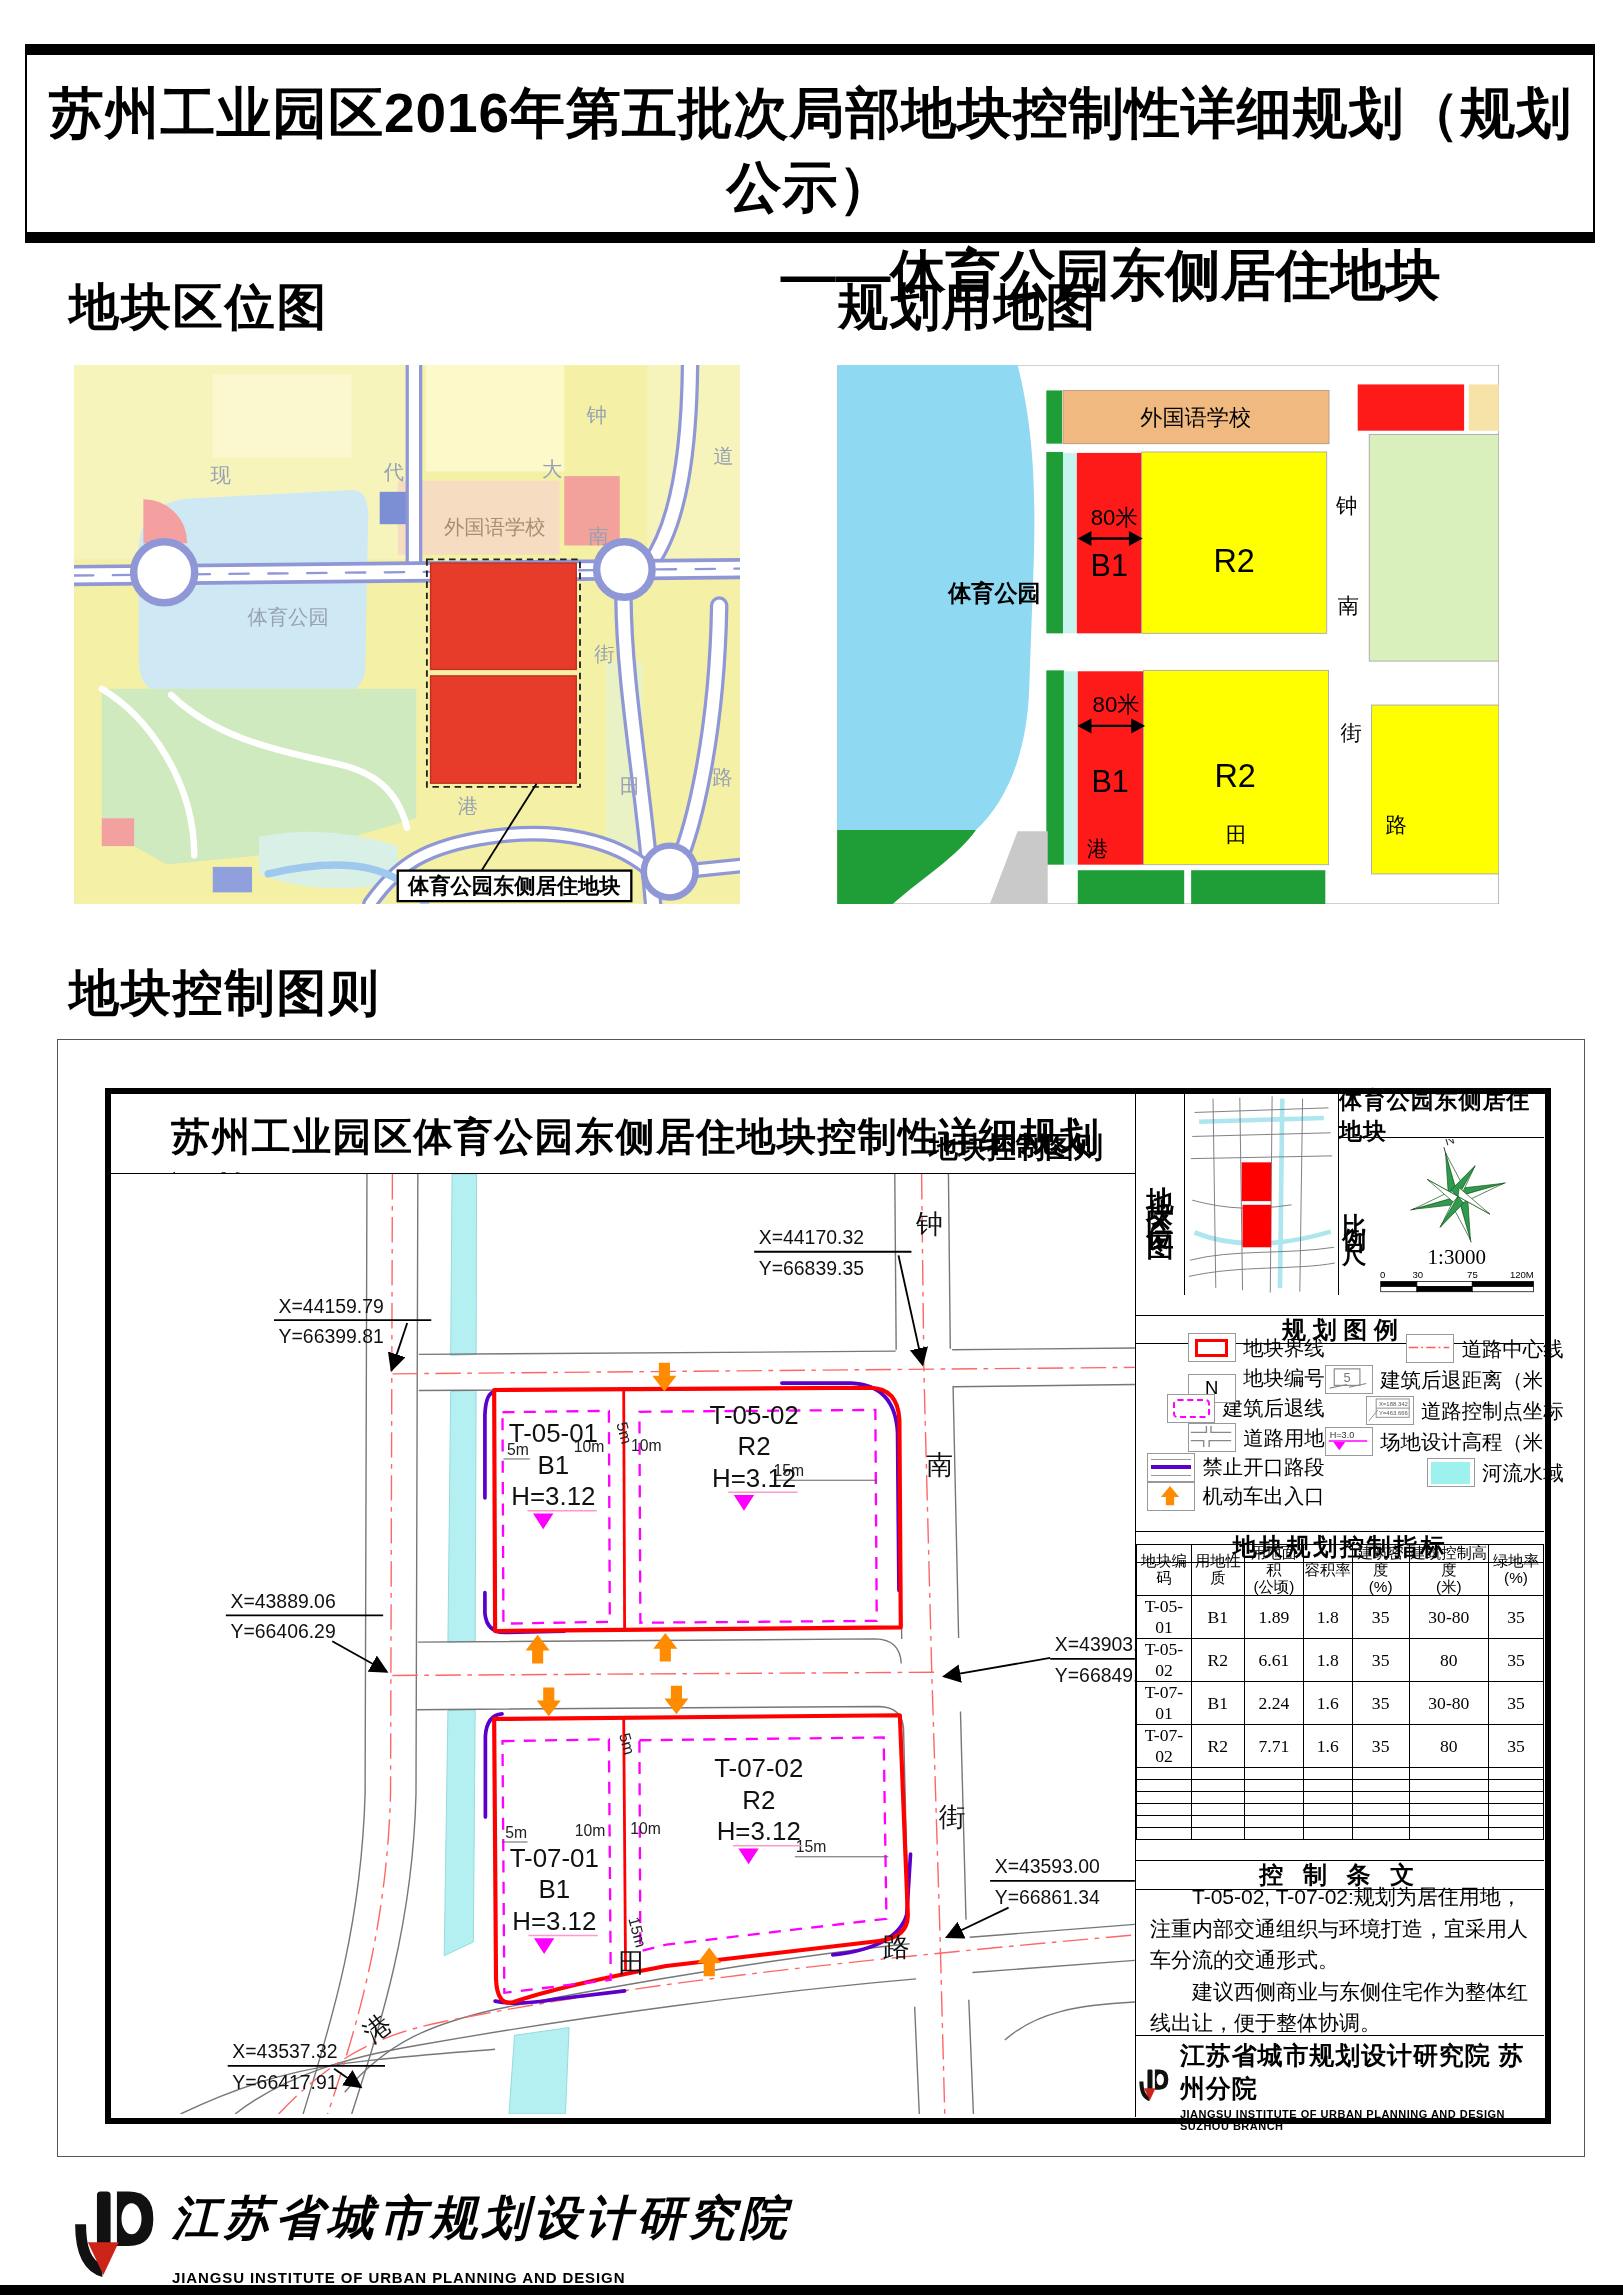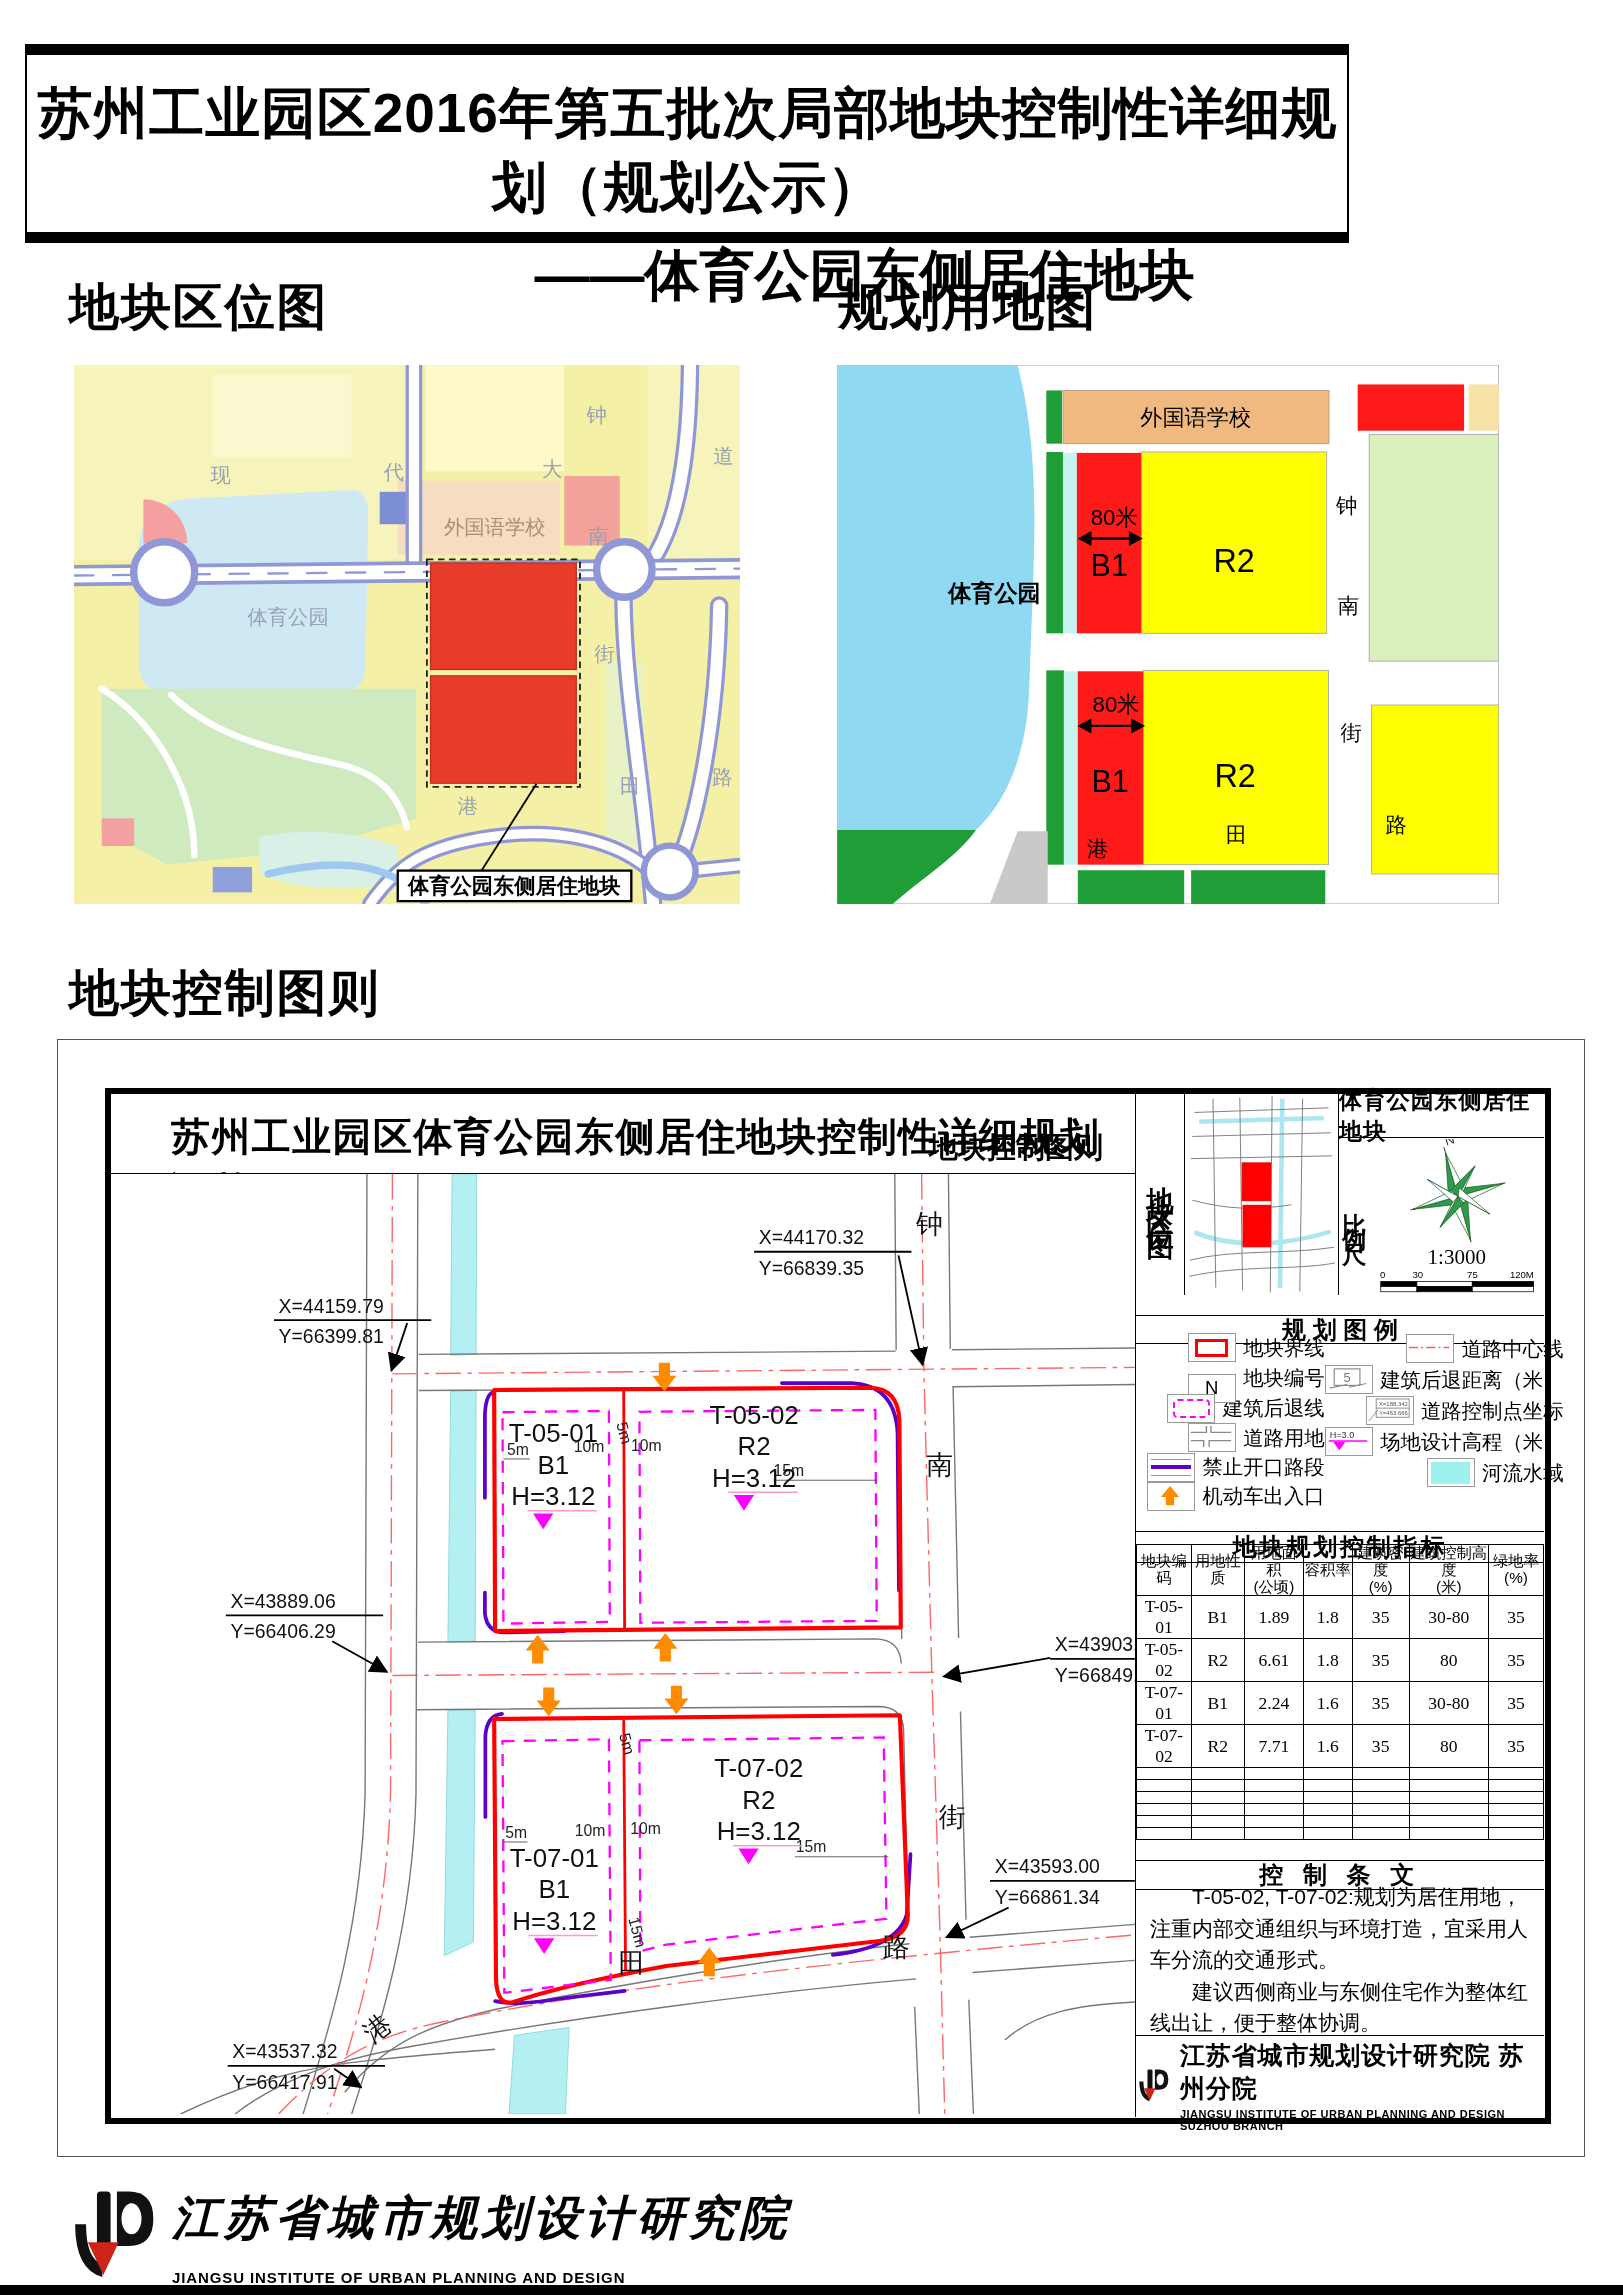--- a/index.html
+++ b/index.html
@@ -1,21 +1,21 @@
 <!DOCTYPE html>
 <html style="font-size:7.4px"><head>
 <meta charset="utf-8">
 <style>
   html,body{margin:0;padding:0;background:#e8e8e8;}
   #page{position:relative;width:1623px;height:2295px;background:#fff;
         font-family:"Liberation Sans",sans-serif;color:#000;overflow:hidden;}
   .abs{position:absolute;}
   .hdr{font-size:50px;font-weight:bold;letter-spacing:1.9px;}
   
-  #titleblock{left:25.4px;top:44px;width:1324px;height:199px;box-sizing:border-box;
+  #titleblock{left:25.4px;top:44px;width:1570px;height:199px;box-sizing:border-box;
     border-top:11px solid #000;border-bottom:11px solid #000;
     border-left:2.8px solid #000;border-right:2.8px solid #000;background:#fff;}
   #titleblock .t1{margin-top:22px;text-align:center;font-size:55px;font-weight:bold;letter-spacing:0.9px;}
   #titleblock .t2{margin-top:14px;text-align:right;padding-right:153px;font-size:55px;font-weight:bold;}
   
   #sheet-outer{left:57px;top:1039px;width:1526px;height:1116px;border:1.4px solid #555;}
   #sheet{left:105px;top:1088px;width:1446px;height:1036px;box-sizing:border-box;border:6.5px solid #000;background:#fff;}
   #sheet-title{left:0;top:0;width:1024px;height:80px;border-bottom:1.9px solid #000;box-sizing:border-box;}
   #sheet-title .st1{margin:15.7px 0 0 60px;font-size:39px;font-weight:bold;letter-spacing:1.4px;}
   #sheet-title .st2{position:absolute;right:32px;bottom:4.6px;font-size:29px;font-weight:bold;}

